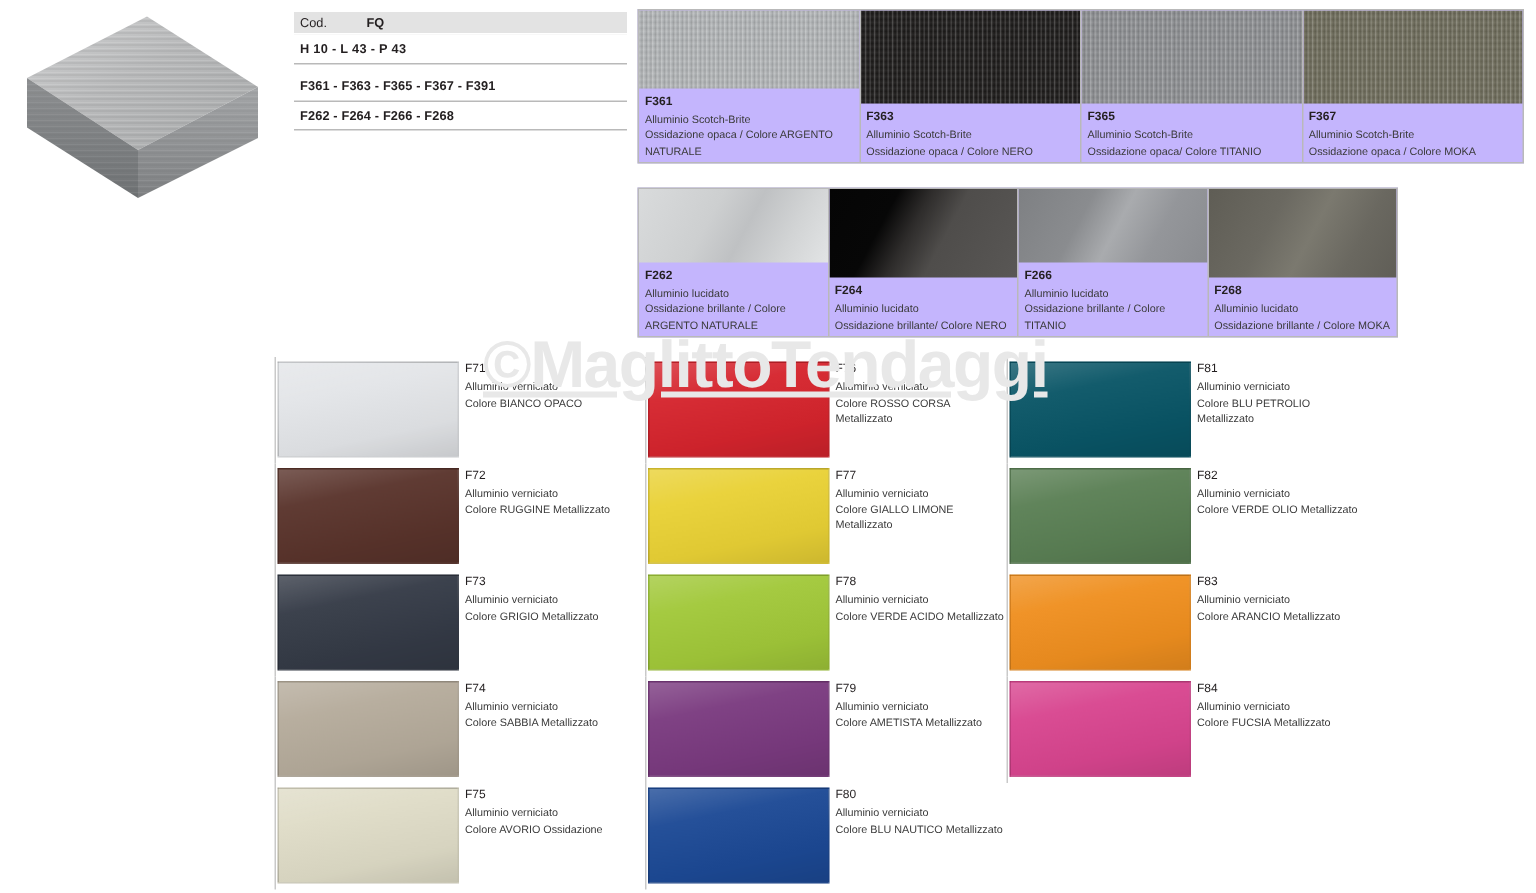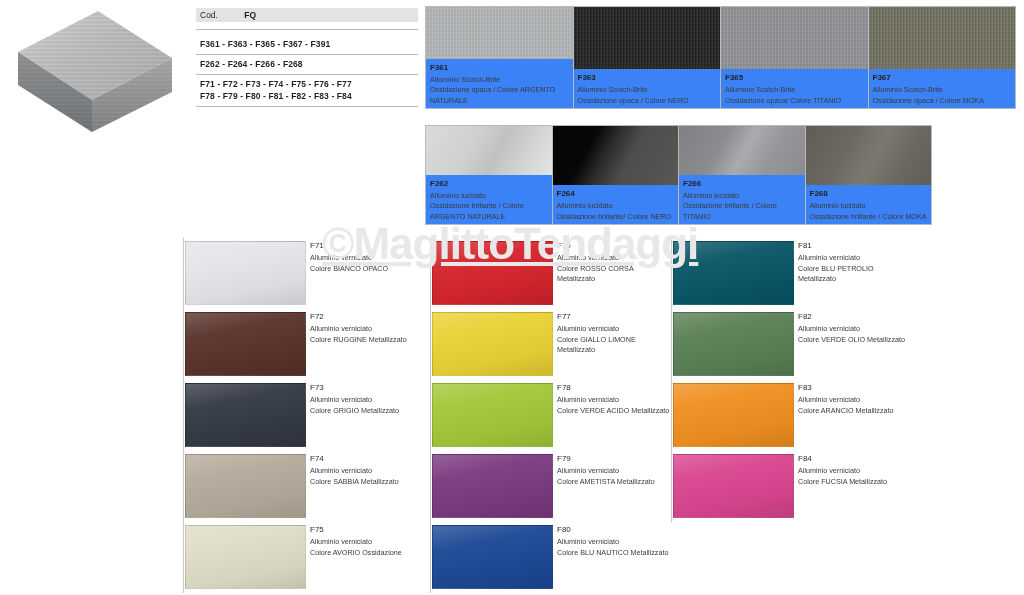--- a/index.html
+++ b/index.html
@@ -65,21 +65,21 @@
   .info-dims { font-weight: bold; letter-spacing: 0.2px; }
   .info-head { font-weight: bold; }
   .info-codes { font-weight: bold; letter-spacing: 0.1px; }
   .info-spacer { height: 5px; }
 
   
   .metal-grid {
     position: absolute;
     display: flex;
     border: 1px solid #b9b9b9;
-    background: #3b82f6;
+    background: #c4b5fd;
   }
   #metal-grid-1 { left: 425px; top: 6px; width: 591px; height: 103px; }
   #metal-grid-2 { left: 425px; top: 125px; width: 507px; height: 100px; }
 
   .metal-cell {
     flex: 1 1 0;
     display: flex;
     flex-direction: column;
     border-right: 1px solid #b9b9b9;
     overflow: hidden;
@@ -203,32 +203,29 @@
       <polygon points="18,52 92,100 92,132 18,85" fill="url(#brush)" opacity="0.45"></polygon>
     </svg>
   </div>
 
   <div id="info-panel">
     <div class="info-code-bar">
       <span>Cod.</span>
       <b>FQ</b>
     </div>
     <div class="info-block">
+      <div class="info-dims">H 10 - L 43 - P 43</div>
     </div>
     <div class="info-block">
       <div class="info-spacer"></div>
       <div class="info-codes">F361 - F363 - F365 - F367 - F391</div>
     </div>
     <div class="info-block">
       <div class="info-codes">F262 - F264 - F266 - F268</div>
     </div>
-    <div class="info-block">
-      <div class="info-codes">F71 - F72 - F73 - F74 - F75 - F76 - F77</div>
-      <div class="info-codes">F78 - F79 - F80 - F81 - F82 - F83 - F84</div>
-    </div>
   </div>
 
   <div id="watermark">©MaglittoTendaggi</div>
 
   <div class="metal-grid" id="metal-grid-1">
     <div class="metal-cell">
       <div class="metal-swatch brushed" style="background: rgb(179, 182, 184);"></div>
       <div class="metal-label">
         <span class="code">F361</span>
         <span class="ln">Alluminio Scotch-Brite</span>

